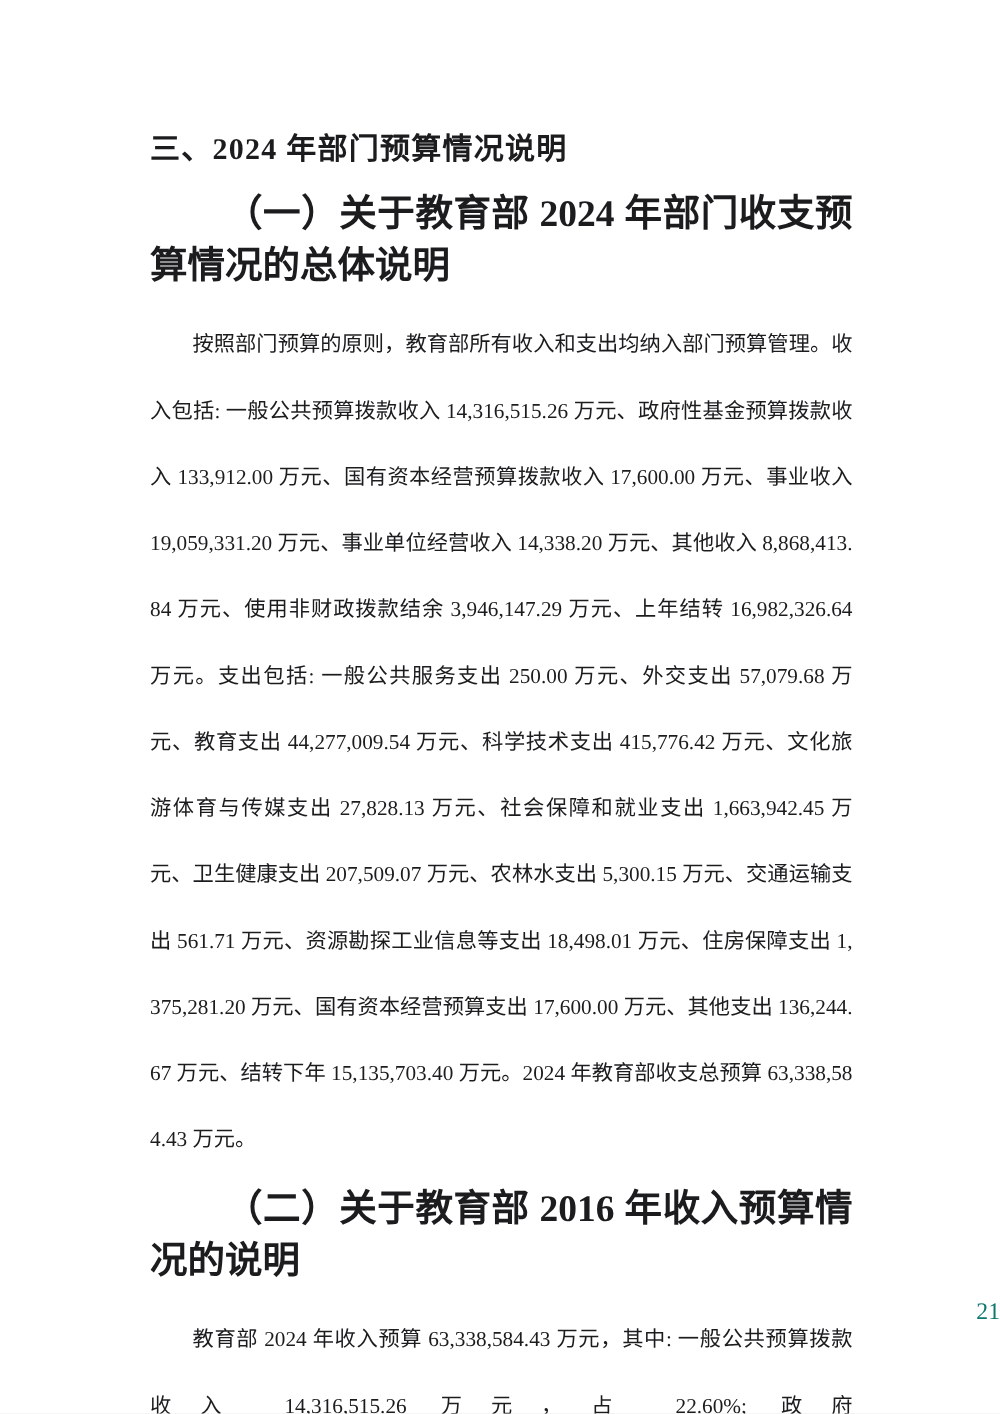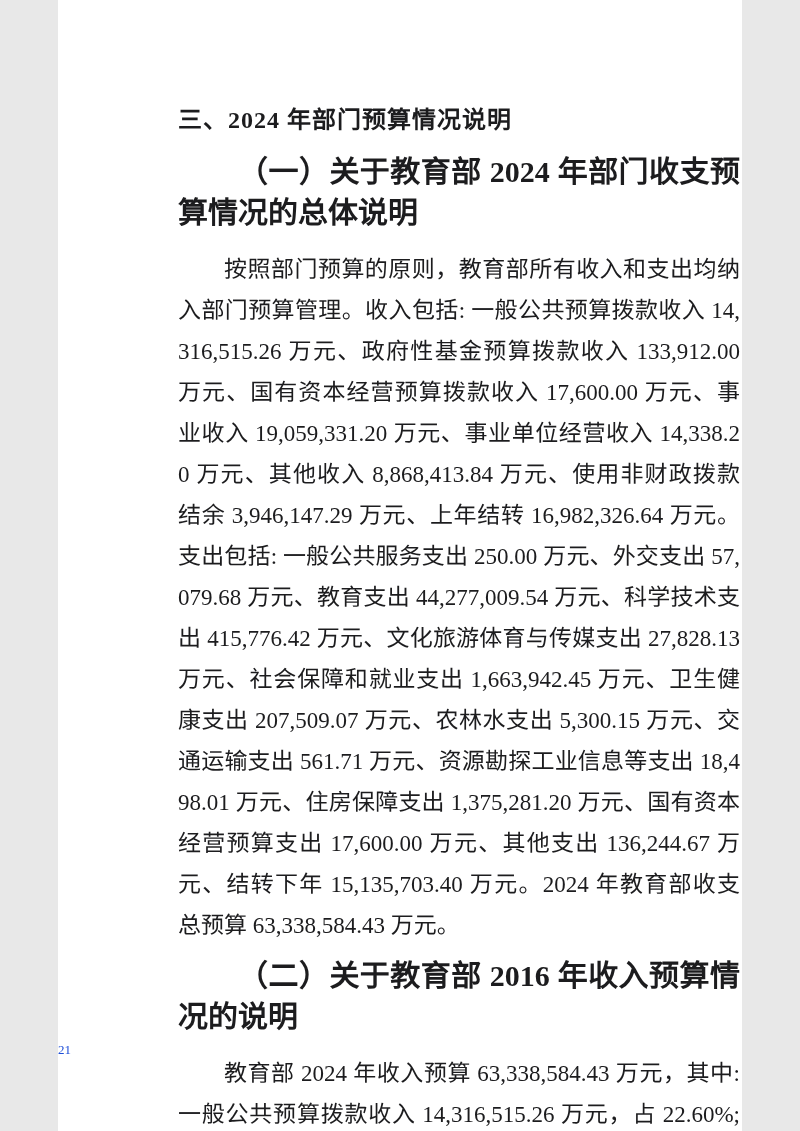--- a/index.html
+++ b/index.html
@@ -2,21 +2,21 @@
 <html lang="zh-CN"><head>
 <meta charset="utf-8">
 <style>
   html, body {
     margin: 0;
     padding: 0;
     background: #e8e8e8;
   }
   .page {
     position: relative;
-    width: 684px;
+    width: 800px;
     height: 1131px;
     margin: 0 auto;
     background: #ffffff;
     color: #1c1c1e;
     font-family: "Liberation Serif", "DejaVu Serif", serif;
     overflow: hidden;
     box-sizing: border-box;
   }
   .content {
     position: absolute;
@@ -34,41 +34,41 @@
   .sub-heading {
     font-size: 30px;
     font-weight: bold;
     line-height: 41px;
     text-indent: 2em;
     text-align: justify;
     text-justify: inter-ideograph;
     margin: 0 0 9px 0;
   }
   .para {
-    font-size: 23px;
-    line-height: 41px;
+    font-size: 17px;
+    line-height: 53px;
     text-indent: 2em;
     text-align: justify;
     text-justify: inter-ideograph;
     word-break: break-all;
     margin: 16px 0 9px 0;
   }
   .para.cutoff {
     text-align-last: justify;
     margin-bottom: 0;
   }
   .page-number {
     position: absolute;
     left: 0;
     right: 0;
     top: 1040px;
-    text-align: left;
-    font-size: 13px;
+    text-align: right;
+    font-size: 19px;
     line-height: 20px;
-    color: #1d4ed8;
+    color: #0f766e;
   }
 </style>
 </head>
 <body>
 
 <div class="page">
   <div class="content">
 
     <h1 class="doc-title">三、2024 年部门预算情况说明</h1>
 

